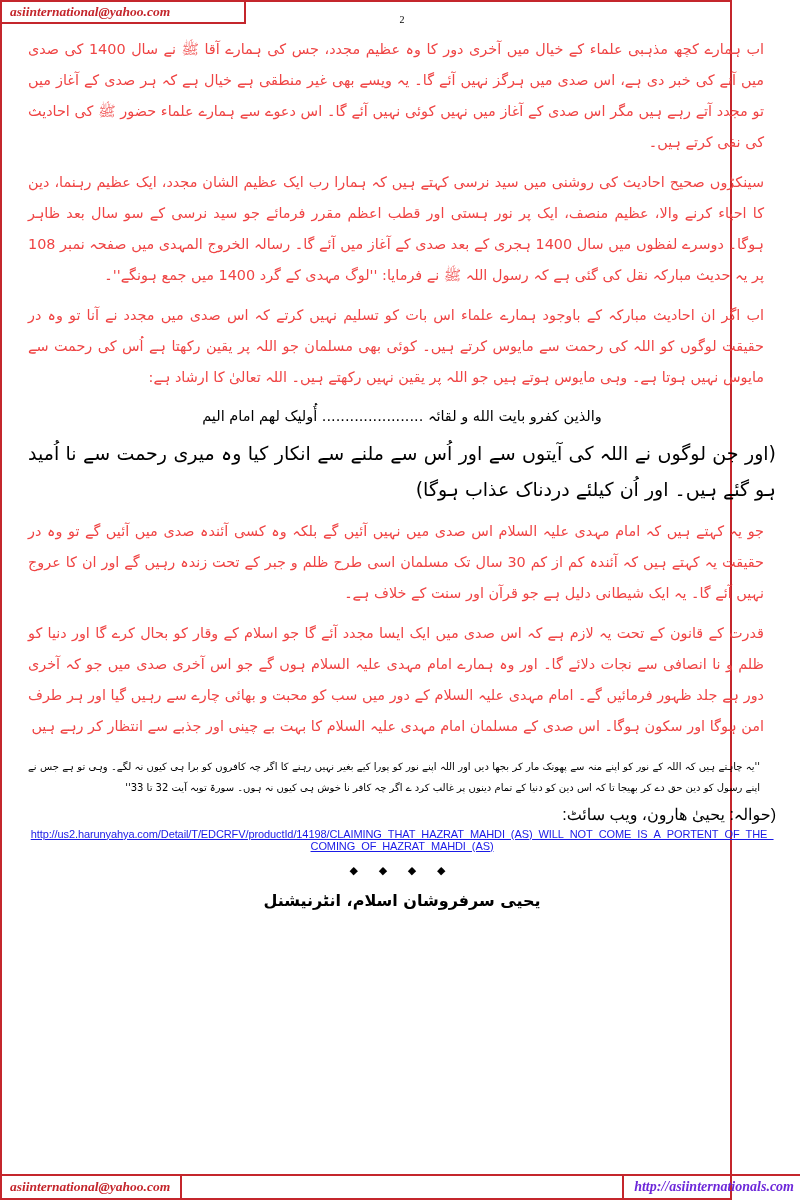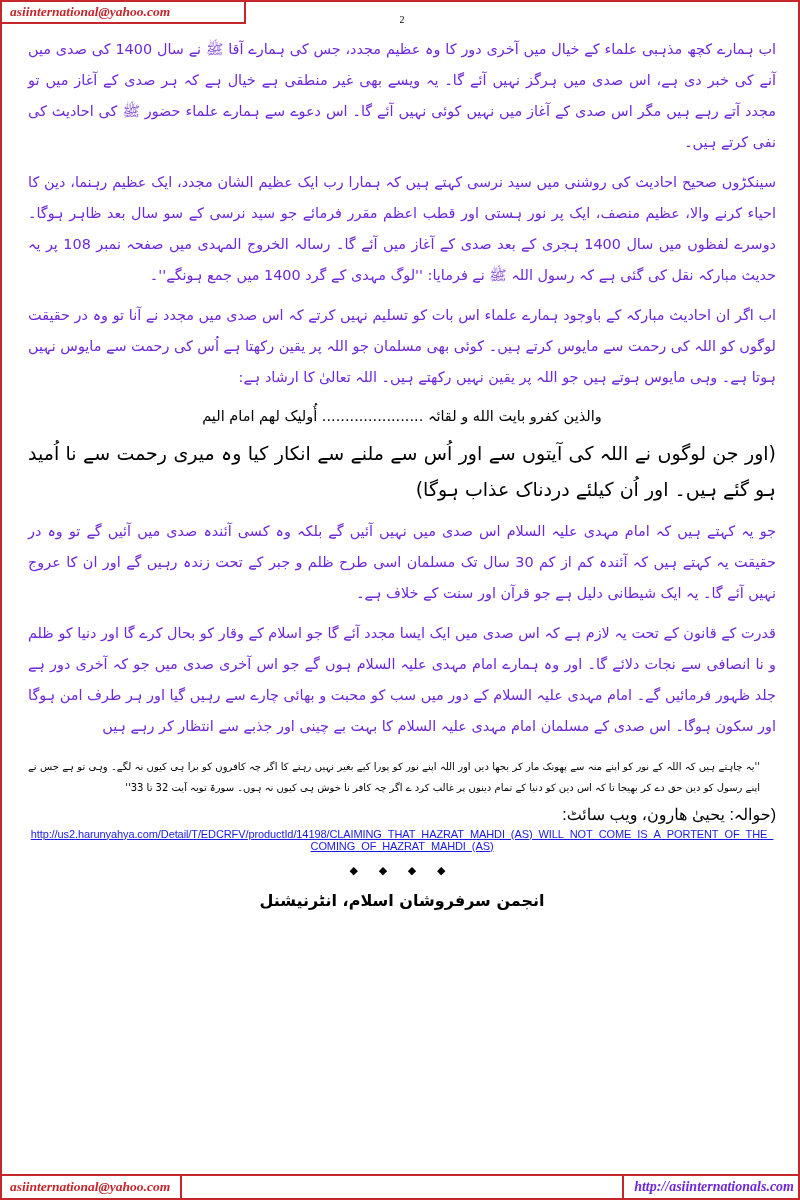--- a/index.html
+++ b/index.html
@@ -10,21 +10,21 @@
   body {
     width: 800px;
     height: 1200px;
     font-family: "Liberation Serif", serif;
     color: #000000;
     position: relative;
     overflow: hidden;
   }
   .page {
     position: relative;
-    width: 800px;
+    width: 732px;
     height: 1200px;
     box-sizing: border-box;
     border: 2px solid #c4262c;
     background: #ffffff;
   }
   
   .top-email-bar {
     position: absolute;
     top: 0px;
     left: 0px;
@@ -61,22 +61,22 @@
     width: 748px;
     direction: rtl;
   }
   p.urdu {
     direction: rtl;
     text-align: justify;
     text-align-last: right;
     font-family: "DejaVu Sans", sans-serif;
     font-size: 14.4px;
     line-height: 2.15;
-    margin: 0 0 9px 0;
-    color: #6d28d9;
+    margin: 0 12px 9px 0;
+    color: #ef4444;
     unicode-bidi: embed;
   }
   p.urdu.first {
     margin-top: 2px;
   }
   p.arabic-center {
     direction: rtl;
     text-align: center;
     font-family: "DejaVu Sans", sans-serif;
     font-size: 14.5px;
@@ -202,21 +202,21 @@
     <p class="urdu">قدرت کے قانون کے تحت یہ لازم ہے کہ اس صدی میں ایک ایسا مجدد آئے گا جو اسلام کے وقار کو بحال کرے گا اور دنیا کو ظلم و نا انصافی سے نجات دلائے گا۔ اور وہ ہمارے امام مہدی علیہ السلام ہوں گے جو اس آخری صدی میں جو کہ آخری دور ہے جلد ظہور فرمائیں گے۔ امام مہدی علیہ السلام کے دور میں سب کو محبت و بھائی چارے سے رہیں گیا اور ہر طرف امن ہوگا اور سکون ہوگا۔ اس صدی کے مسلمان امام مہدی علیہ السلام کا بہت بے چینی اور جذبے سے انتظار کر رہے ہیں</p>
 
     <p class="urdu-quote">''یہ چاہتے ہیں کہ اللہ کے نور کو اپنے منہ سے پھونک مار کر بجھا دیں اور اللہ اپنے نور کو پورا کیے بغیر نہیں رہنے کا اگر چہ کافروں کو برا ہی کیوں نہ لگے۔ وہی تو ہے جس نے اپنے رسول کو دین حق دے کر بھیجا تا کہ اس دین کو دنیا کے تمام دینوں پر غالب کرد ے اگر چہ کافر نا خوش ہی کیوں نہ ہوں۔ سورۃ توبہ آیت 32 تا 33''</p>
 
     <p class="reference">(حوالہ: یحییٰ ھارون، ویب سائٹ:</p>
 
     <div class="url-line">http://us2.harunyahya.com/Detail/T/EDCRFV/productId/14198/CLAIMING_THAT_HAZRAT_MAHDI_(AS)_WILL_NOT_COME_IS_A_PORTENT_OF_THE_COMING_OF_HAZRAT_MAHDI_(AS)</div>
 
     <div class="diamonds">◆ ◆ ◆ ◆</div>
 
-    <div class="org-name">انجمن سرفروشان اسلام، انٹرنیشنل</div>
+    <div class="org-name">یحیی سرفروشان اسلام، انٹرنیشنل</div>
   </div>
 
   <div class="bottom-bar">
     <div class="bottom-left">
       <span class="email">asiinternational@yahoo.com</span>
     </div>
     <div class="bottom-right">
       <span class="site">http://asiinternationals.com</span>
     </div>
   </div>

